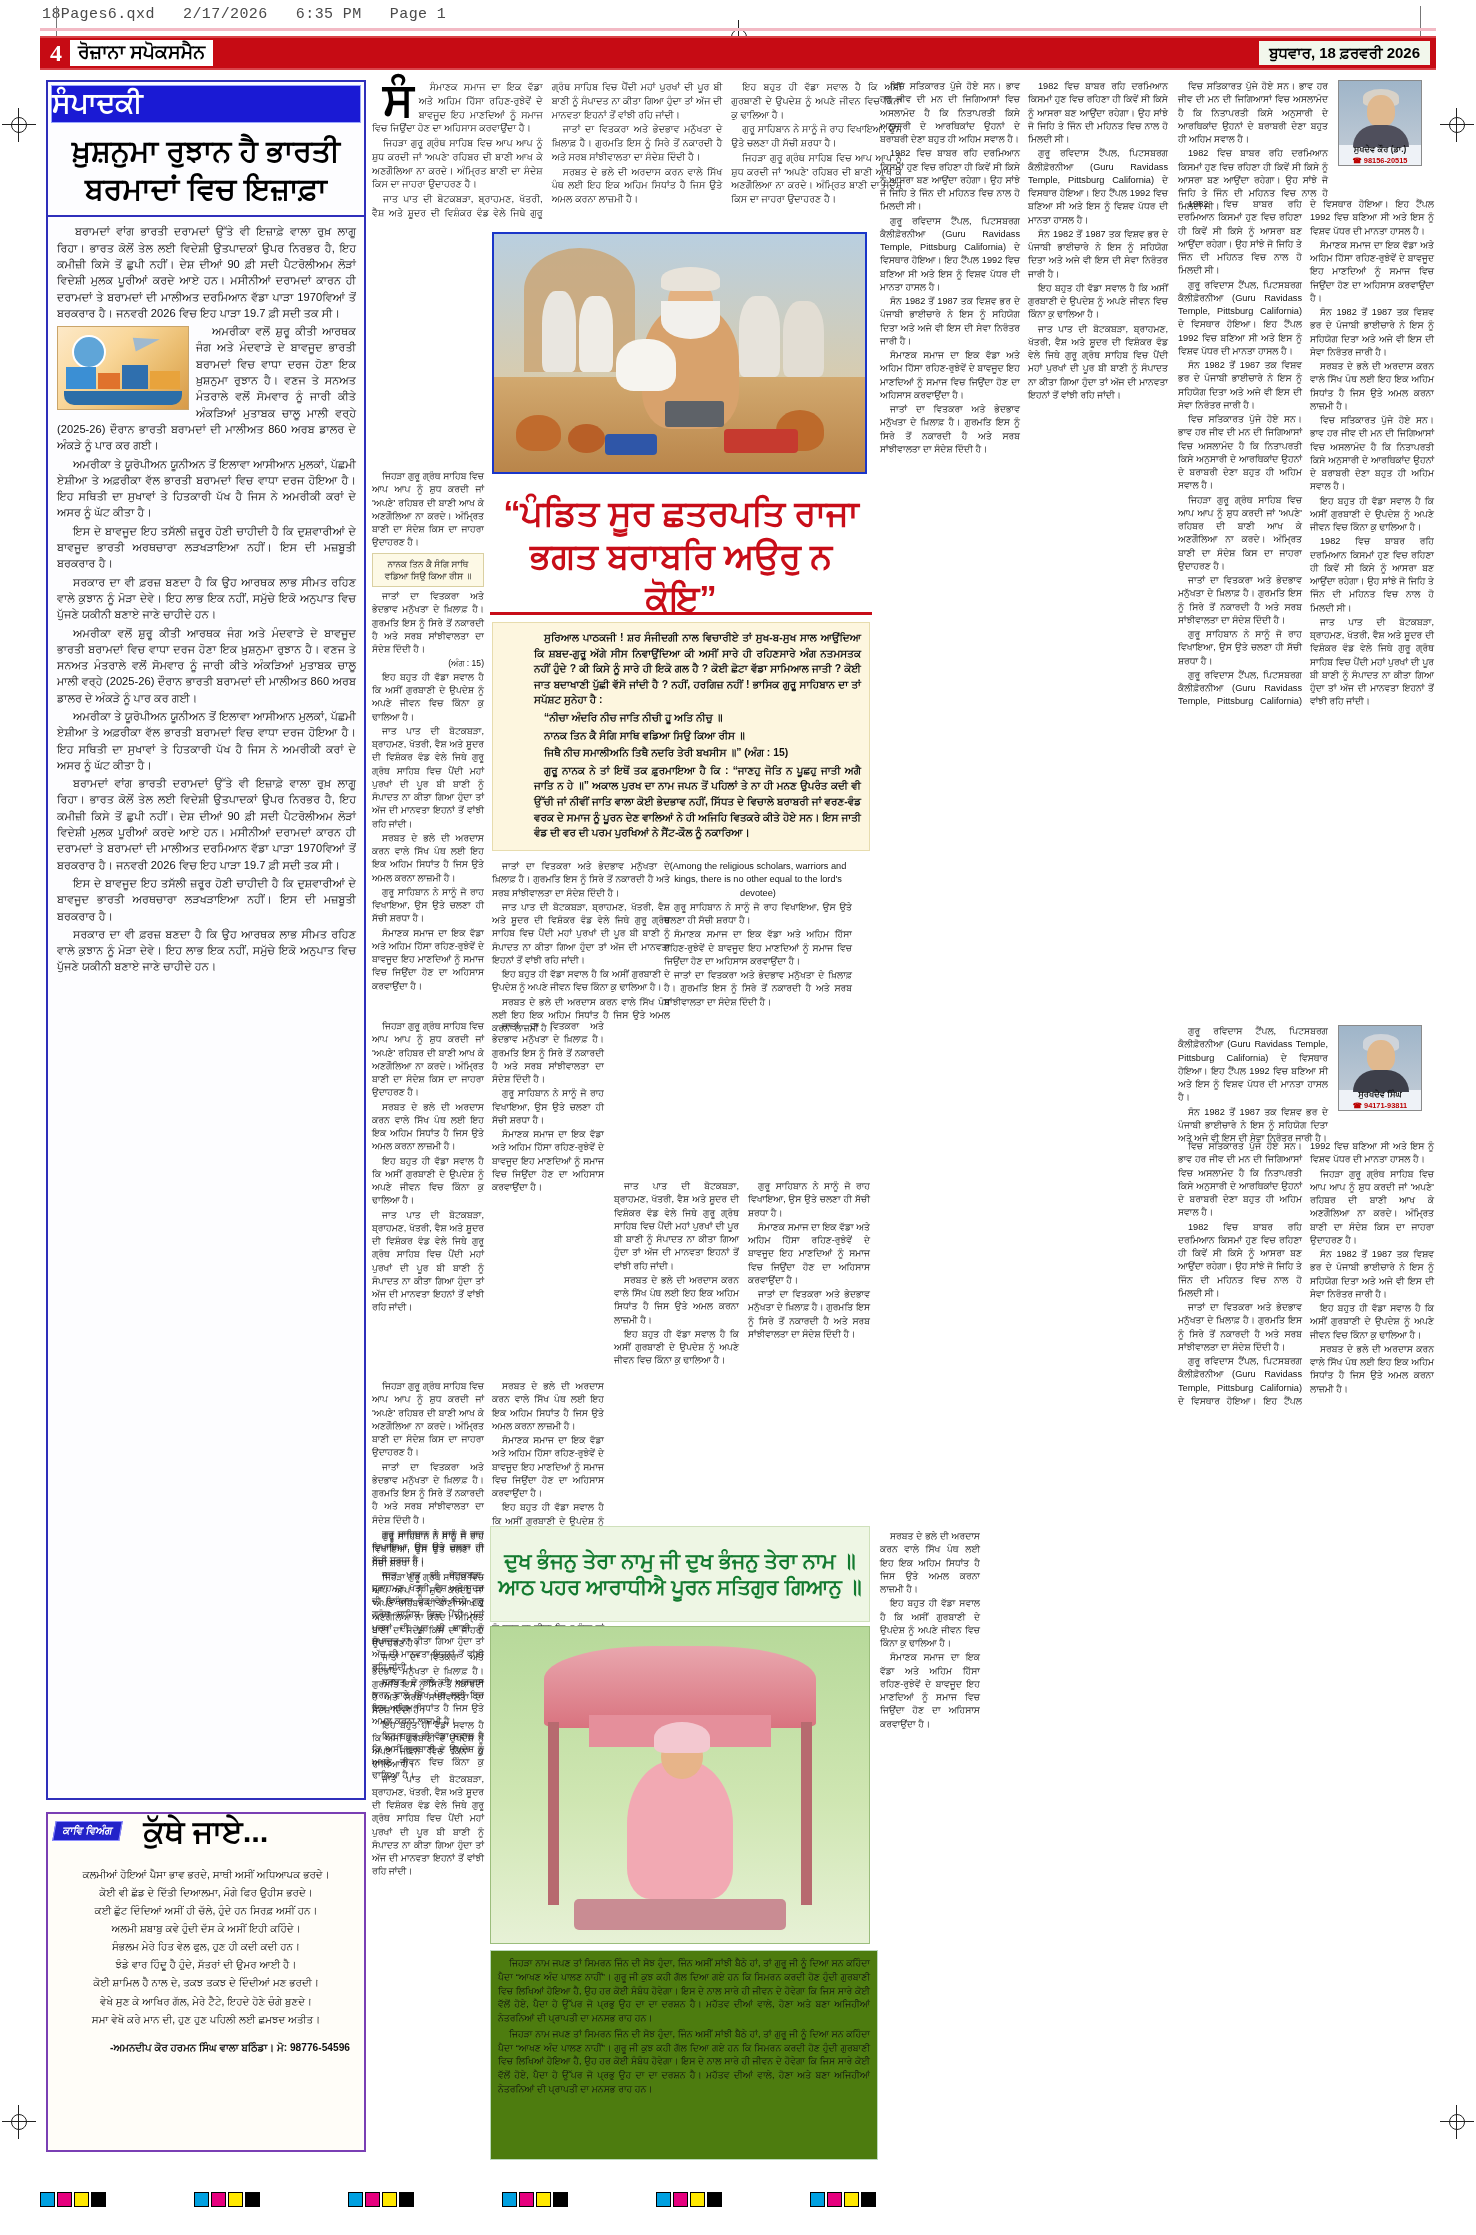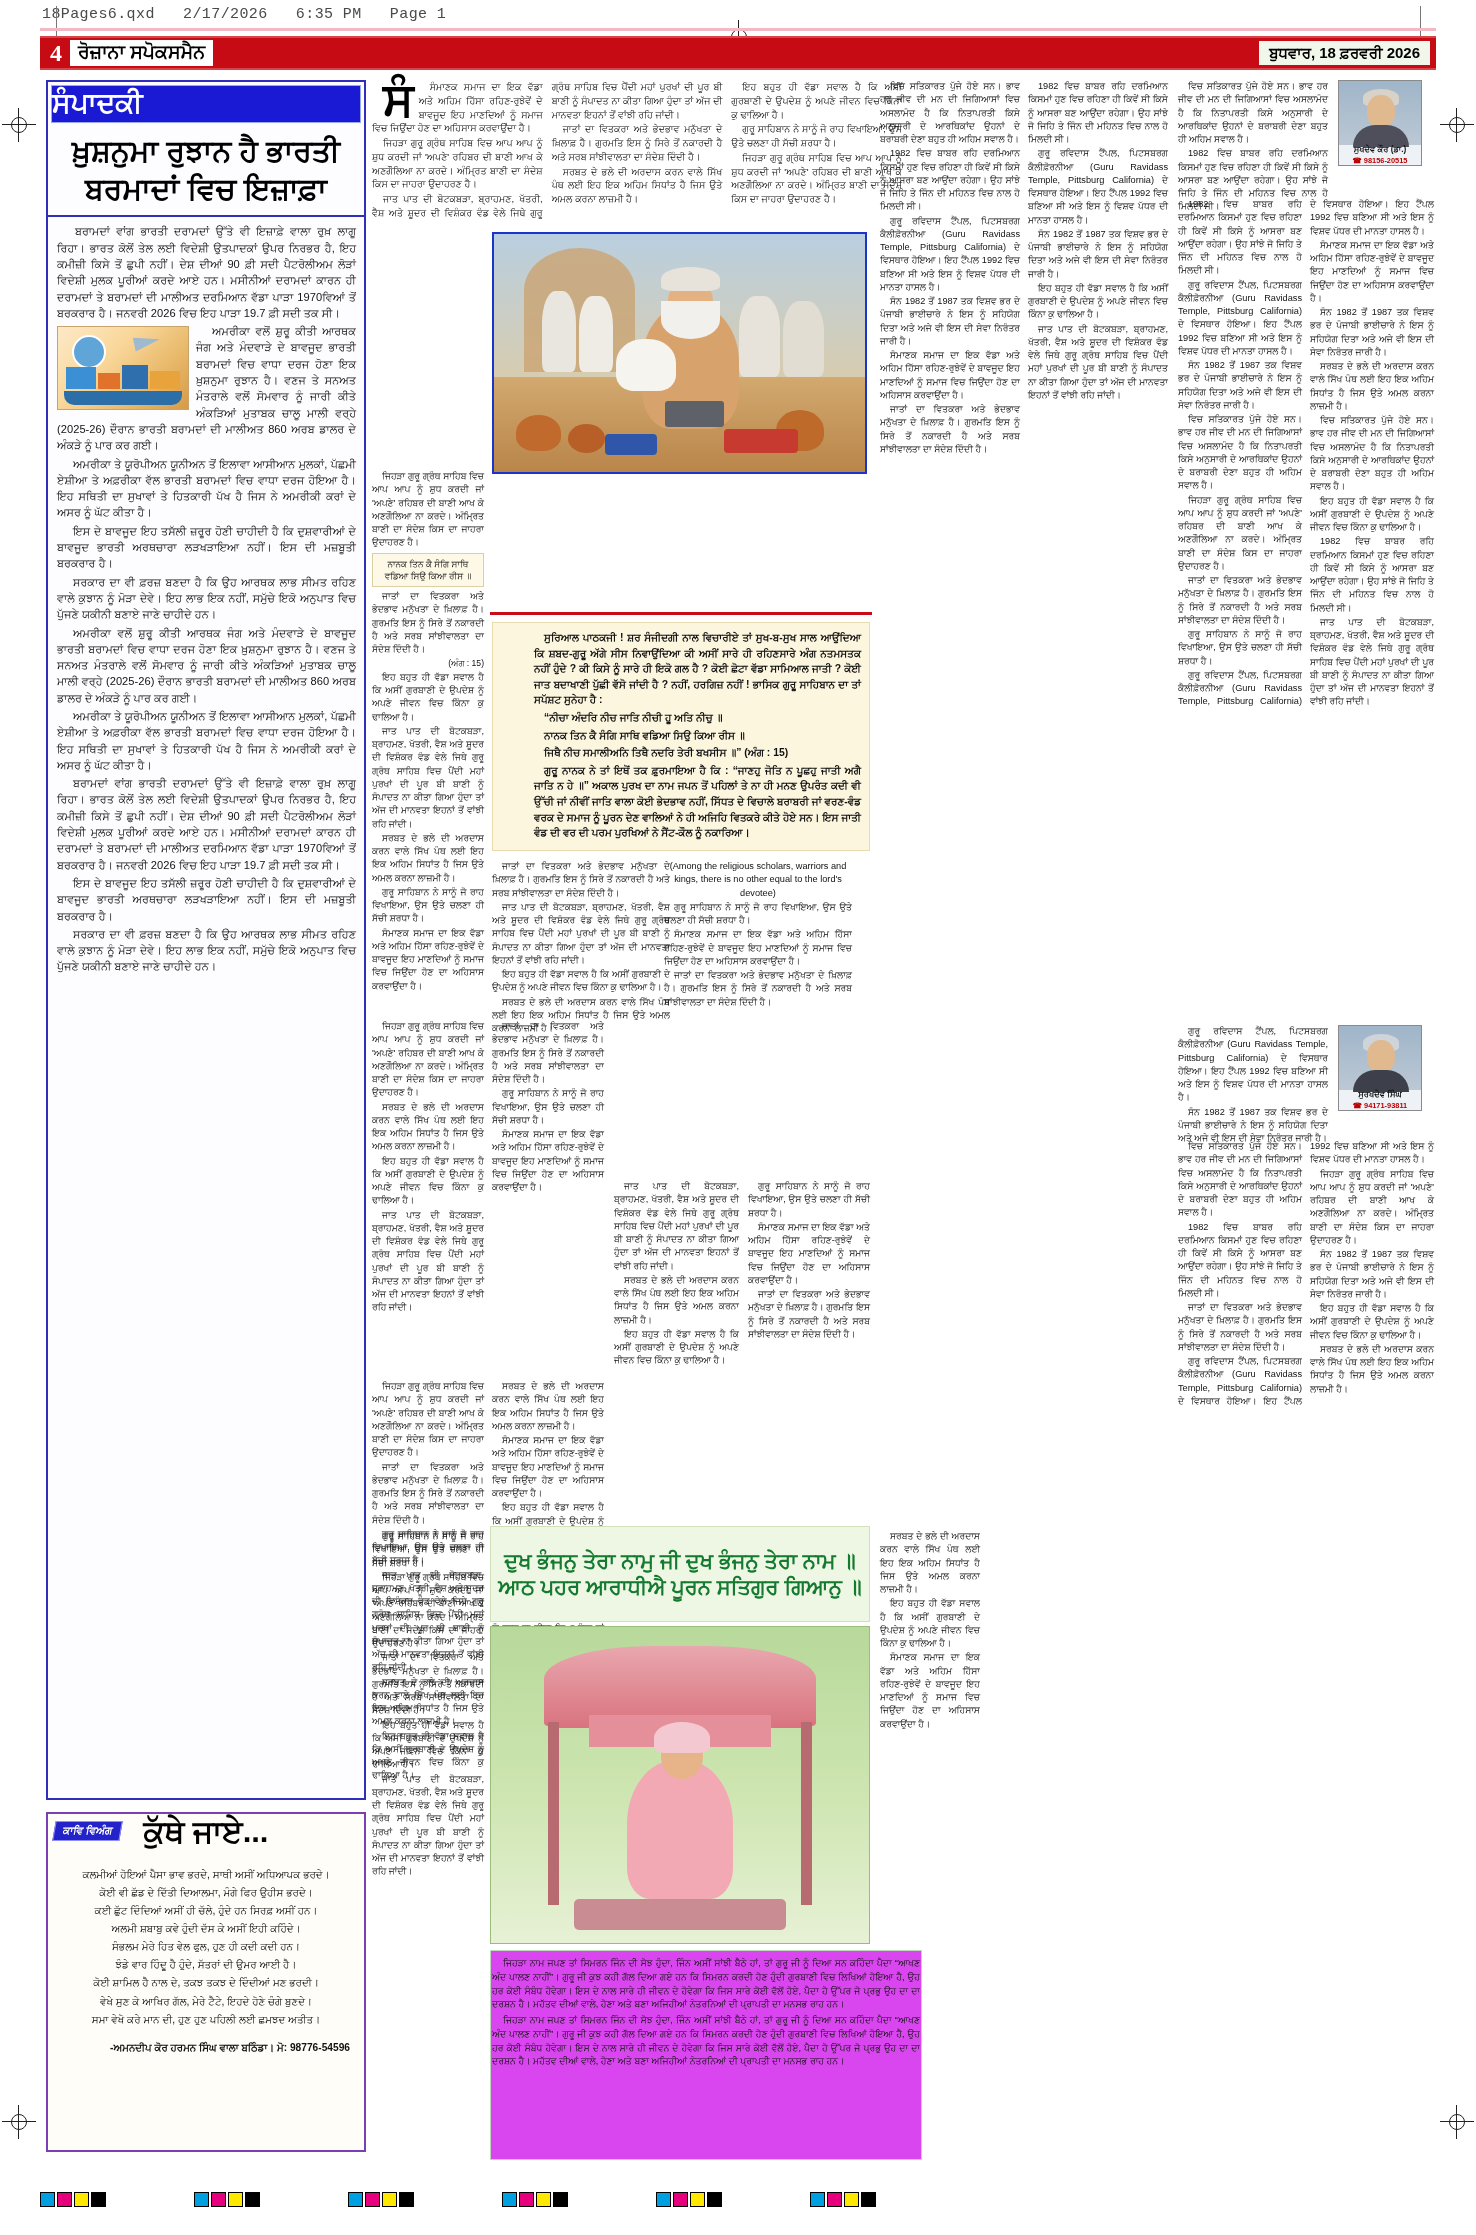--- a/index.html
+++ b/index.html
@@ -328,24 +328,24 @@
                  background:#e7b489; border-radius:50%; }
   .pg-fig-turb { position:absolute; left:43%; top:30%; width:15%; height:10%;
                  background:#f3c8d0; border-radius:50% 50% 20% 20%; }
   .pg-base { position:absolute; left:22%; bottom:4%; width:56%; height:10%;
              background:#c98c93; border-radius:5px; }
   .pg-drape{ position:absolute; left:26%; top:28%; width:48%; height:10%;
              background:#e58f9b; }
 
   .bottom-mid {
     position: absolute; left: 490px; top: 1950px;
-    width: 432px; height: 210px;
-    background: #d946ef;
+    width: 388px; height: 210px;
+    background: #4d7c0f;
     border: 1px solid #bcd9bc;
-    padding: 6px 1px;
+    padding: 6px 7px;
     font-size: 9.3px; line-height: 1.48; text-align: justify; color: #111;
   }
   .bottom-mid p { text-indent: 11px; margin-bottom: 2px; }
 
   
   .colorbar {
     position: absolute; left: 40px; bottom: 28px;
     width: 1396px; height: 16px;
     display: flex; align-items: center;
   }
@@ -463,20 +463,24 @@
     <div class="pm-fig pm-turban"></div>
     <div class="pm-fig pm-beard"></div>
     <div class="pm-fig pm-anvil"></div>
     <div class="pm-fig pm-pot1"></div>
     <div class="pm-fig pm-pot2"></div>
     <div class="pm-fig pm-pot3"></div>
     <div class="pm-fig pm-blue"></div>
     <div class="pm-fig pm-cloth"></div>
   </div>
 
+  <div class="red-head">
+    <div>“ਪੰਡਿਤ ਸੂਰ ਛਤਰਪਤਿ ਰਾਜਾ</div>
+    <div>ਭਗਤ ਬਰਾਬਰਿ ਅਉਰੁ ਨ ਕੋਇ”</div>
+  </div>
   <div class="red-rule"></div>
 
   <div class="lead-box">
     <p>ਸੁਰਿਆਲ ਪਾਠਕਜੀ ! ਸ਼ਰ ਸੰਜੀਦਗੀ ਨਾਲ ਵਿਚਾਰੀਏ ਤਾਂ ਸੁਖ-ਬ-ਸੁਖ ਸਾਲ ਆਉਂਦਿਆ ਕਿ ਸ਼ਬਦ-ਗੁਰੂ ਅੱਗੇ ਸੀਸ ਨਿਵਾਉਂਦਿਆ ਕੀ ਅਸੀਂ ਸਾਰੇ ਹੀ ਰਹਿਣਸਾਰੇ ਅੰਗ ਨਤਮਸਤਕ ਨਹੀਂ ਹੁੰਦੇ ? ਕੀ ਕਿਸੇ ਨੂੰ ਸਾਰੇ ਹੀ ਇਕੋ ਗਲ ਹੈ ? ਕੋਈ ਛੋਟਾ ਵੱਡਾ ਸਾਮਿਆਲ ਜਾਤੀ ? ਕੋਈ ਜਾਤ ਬਦਾਖਾਣੀ ਪੁੱਛੀ ਵੱਸੋ ਜਾਂਦੀ ਹੈ ? ਨਹੀਂ, ਹਰਗਿਜ਼ ਨਹੀਂ ! ਭਾਸਿਕ ਗੁਰੂ ਸਾਹਿਬਾਨ ਦਾ ਤਾਂ ਸਪੱਸ਼ਟ ਸੁਨੇਹਾ ਹੈ :</p>
     <p class="verse">“ਨੀਚਾ ਅੰਦਰਿ ਨੀਚ ਜਾਤਿ ਨੀਚੀ ਹੂ ਅਤਿ ਨੀਚੁ ॥</p>
     <p class="verse">ਨਾਨਕ ਤਿਨ ਕੈ ਸੰਗਿ ਸਾਥਿ ਵਡਿਆ ਸਿਉ ਕਿਆ ਰੀਸ ॥</p>
     <p class="verse">ਜਿਥੈ ਨੀਚ ਸਮਾਲੀਅਨਿ ਤਿਥੈ ਨਦਰਿ ਤੇਰੀ ਬਖਸੀਸ ॥” (ਅੰਗ : 15)</p>
     <p>ਗੁਰੂ ਨਾਨਕ ਨੇ ਤਾਂ ਇਥੋਂ ਤਕ ਫ਼ੁਰਮਾਇਆ ਹੈ ਕਿ : “ਜਾਣਹੁ ਜੋਤਿ ਨ ਪੂਛਹੁ ਜਾਤੀ ਅਗੈ ਜਾਤਿ ਨ ਹੇ ॥” ਅਕਾਲ ਪੁਰਖ ਦਾ ਨਾਮ ਜਪਨ ਤੋਂ ਪਹਿਲਾਂ ਤੇ ਨਾ ਹੀ ਮਨਣ ਉਪਰੰਤ ਕਦੀ ਵੀ ਉੱਚੀ ਜਾਂ ਨੀਵੀਂ ਜਾਤਿ ਵਾਲਾ ਕੋਈ ਭੇਦਭਾਵ ਨਹੀਂ, ਸਿੱਧਤ ਦੇ ਵਿਚਾਲੇ ਬਰਾਬਰੀ ਜਾਂ ਵਰਣ-ਵੰਡ ਵਰਕ ਦੇ ਸਮਾਜ ਨੂੰ ਪੂਰਨ ਦੇਣ ਵਾਲਿਆਂ ਨੇ ਹੀ ਅਜਿਹਿ ਵਿਤਕਰੇ ਕੀਤੇ ਹੋਏ ਸਨ। ਇਸ ਜਾਤੀ ਵੰਡ ਦੀ ਵਰ ਦੀ ਪਰਮ ਪੁਰਖਿਆਂ ਨੇ ਸੈਂਟ-ਕੌਲ ਨੂੰ ਨਕਾਰਿਆ।</p>
   </div>
 

